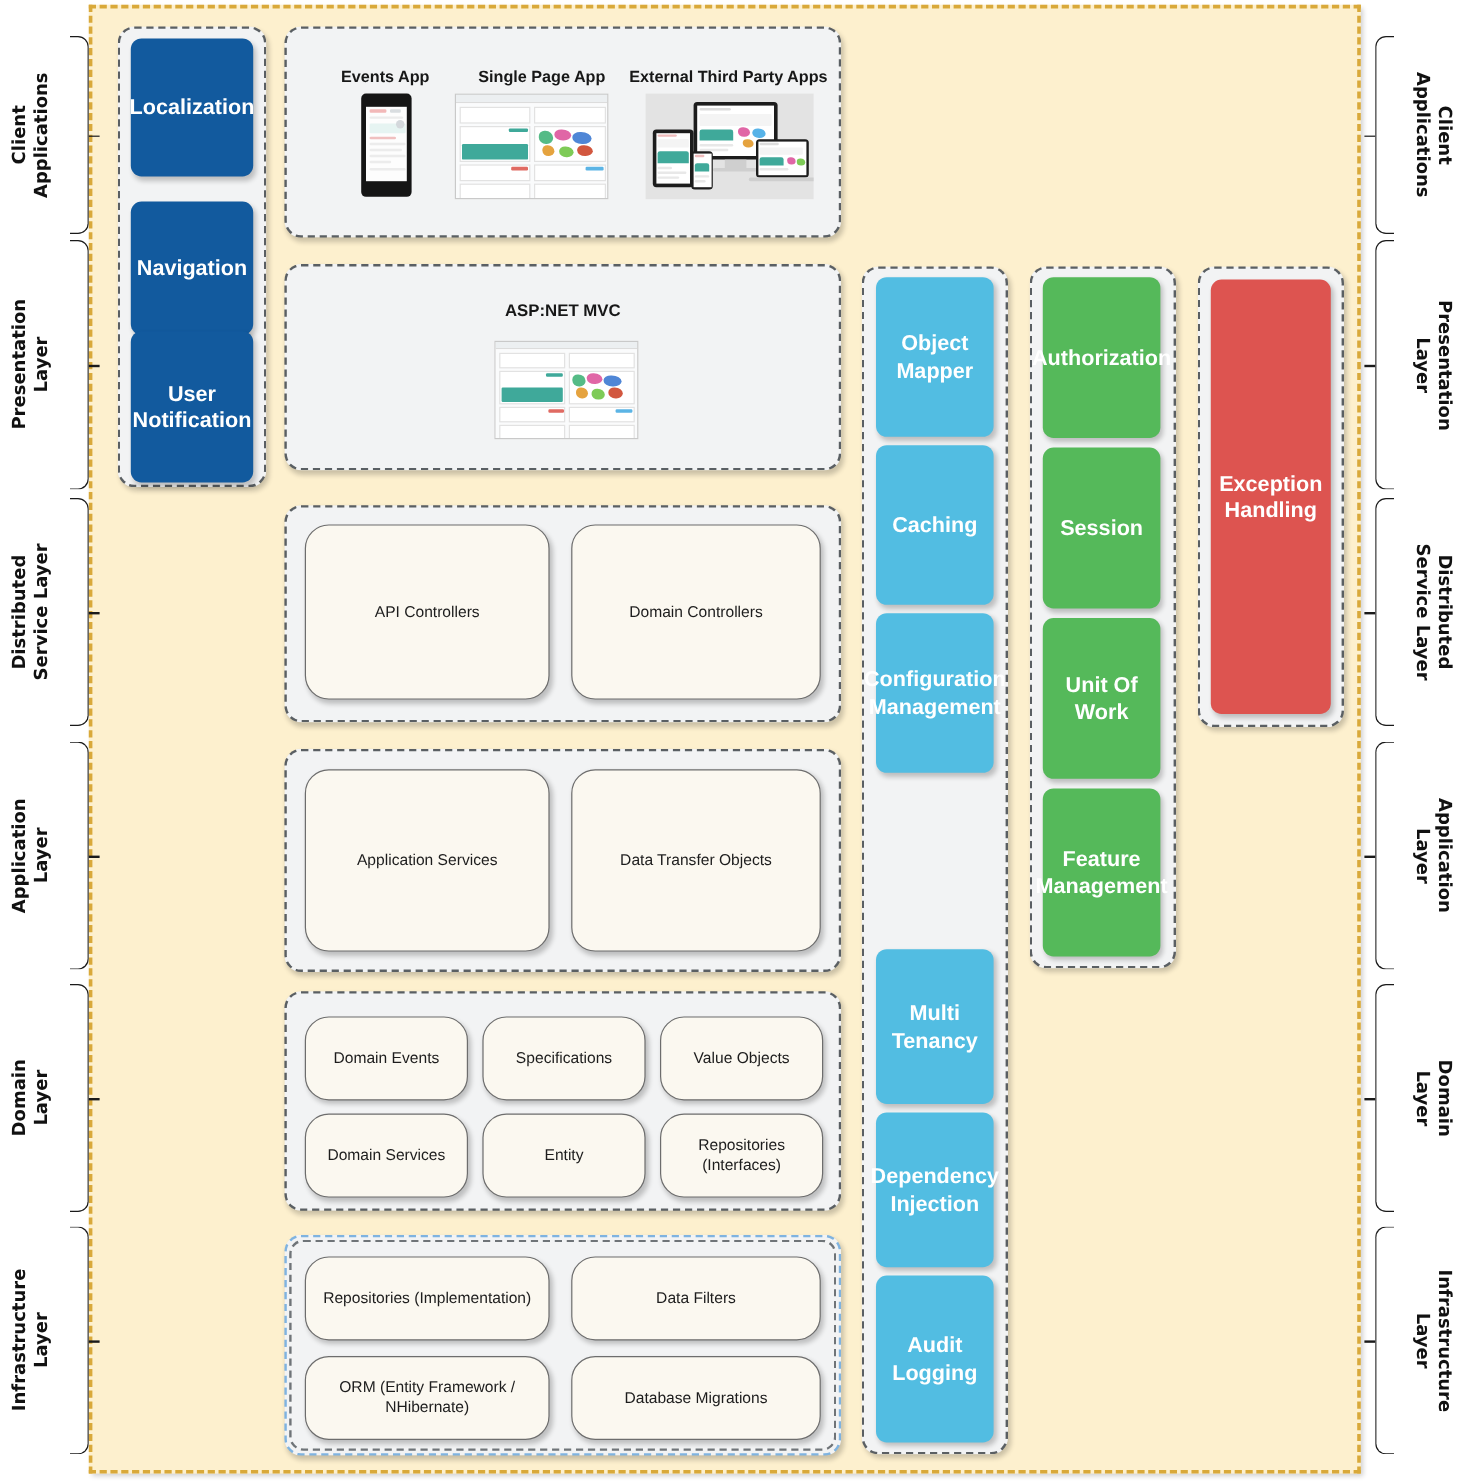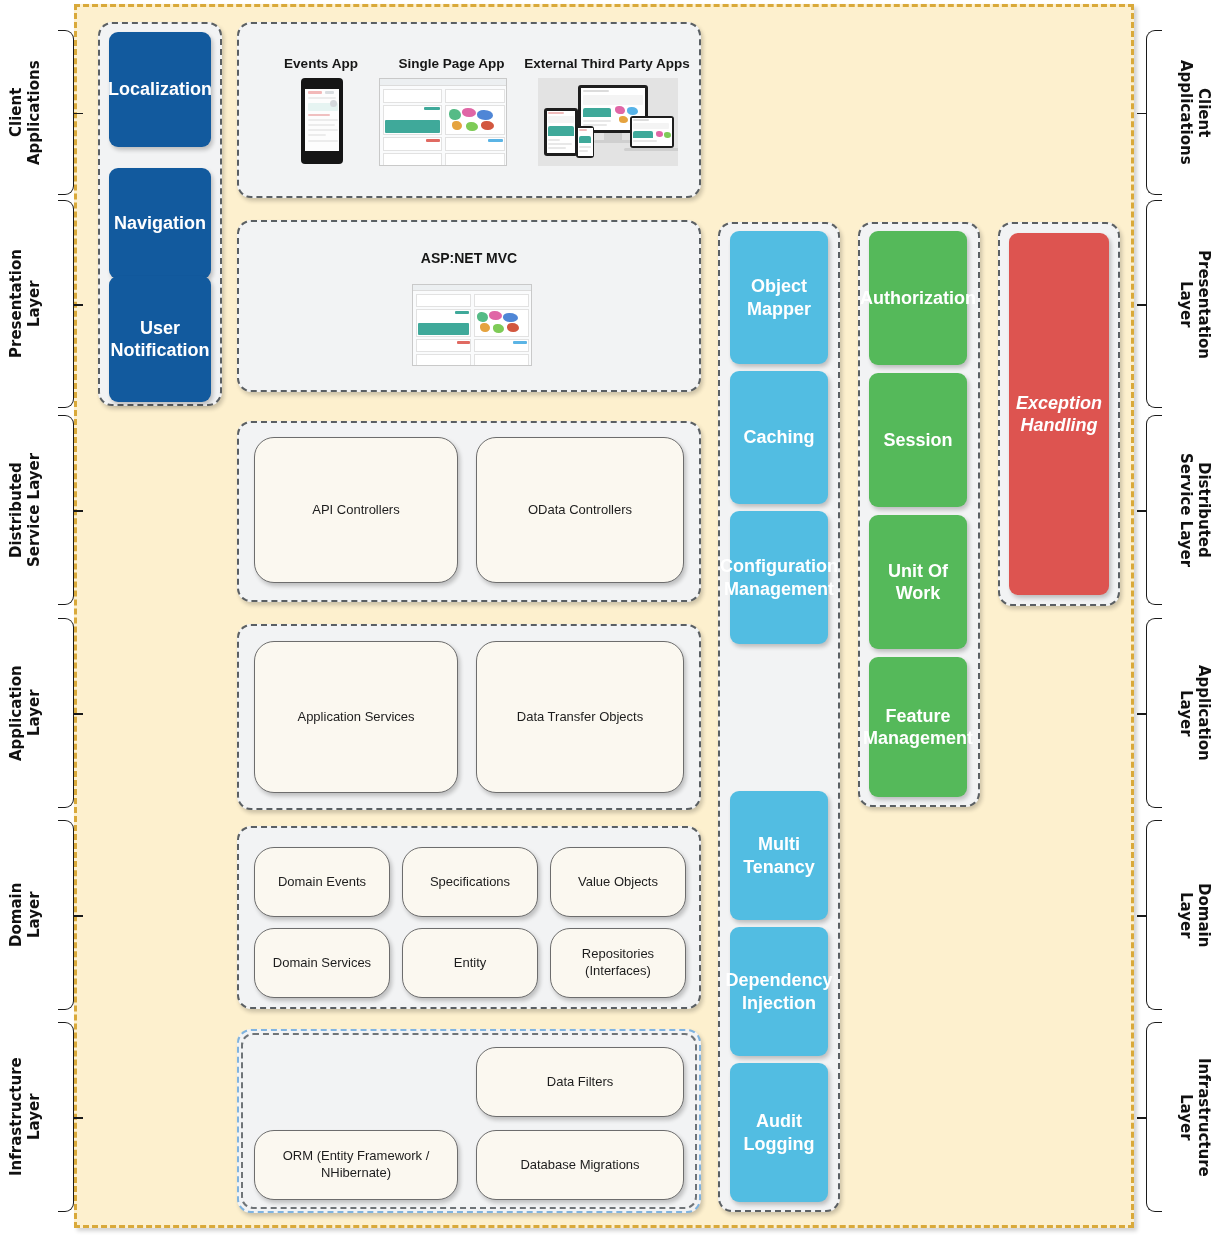--- a/index.html
+++ b/index.html
@@ -365,21 +365,21 @@
         <div class="chip" style="left:44px; top:50px; width:13px; height:3px; background:#e06a62;"></div>
       </div>
     </div>
   </div>
 
   <div class="grp" style="left:237px; top:421px; width:464px; height:181px;"></div>
   <div class="box" style="left:254px; top:437px; width:204px; height:146px;">
     <span>API Controllers</span>
   </div>
   <div class="box" style="left:476px; top:437px; width:208px; height:146px;">
-    <span>OData Controllers</span>
+    <span>Domain Controllers</span>
   </div>
 
   <div class="grp" style="left:237px; top:624px; width:464px; height:186px;"></div>
   <div class="box" style="left:254px; top:641px; width:204px; height:152px;">
     <span>Application Services</span>
   </div>
   <div class="box" style="left:476px; top:641px; width:208px; height:152px;">
     <span>Data Transfer Objects</span>
   </div>
 
@@ -400,20 +400,23 @@
     <span>Entity</span>
   </div>
   <div class="box" style="left:550px; top:928px; width:136px; height:70px;">
     <span style="white-space:pre-line;">Repositories
 (Interfaces)</span>
   </div>
 
   <div class="grp blue-edge" style="left:237px; top:1029px; width:464px; height:184px;">
     <div style="position:absolute; left:2px; top:2px; right:2px; bottom:2px; border:2.5px dashed #6f7478; border-radius:12px;"></div>
   </div>
+  <div class="box" style="left:254px; top:1047px; width:204px; height:70px;">
+    <span>Repositories (Implementation)</span>
+  </div>
   <div class="box" style="left:476px; top:1047px; width:208px; height:70px;">
     <span>Data Filters</span>
   </div>
   <div class="box" style="left:254px; top:1130px; width:204px; height:70px;">
     <span style="white-space:pre-line;">ORM (Entity Framework /
 NHibernate)</span>
   </div>
   <div class="box" style="left:476px; top:1130px; width:208px; height:70px;">
     <span>Database Migrations</span>
   </div>
@@ -449,18 +452,18 @@
   </div>
   <div class="tile green" style="left:869px; top:515px; width:98px; height:134px;">
     <span>Unit Of Work</span>
   </div>
   <div class="tile green" style="left:869px; top:657px; width:98px; height:140px;">
     <span style="white-space:pre-line;">Feature
 Management</span>
   </div>
 
   <div class="grp" style="left:998px; top:222px; width:122px; height:384px;"></div>
-  <div class="tile red" style="left:1009px; top:233px; width:100px; height:362px;font-style:italic;">
+  <div class="tile red" style="left:1009px; top:233px; width:100px; height:362px;">
     <span style="white-space:pre-line;">Exception
 Handling</span>
   </div>
 
 </div>
 
 </body></html>

